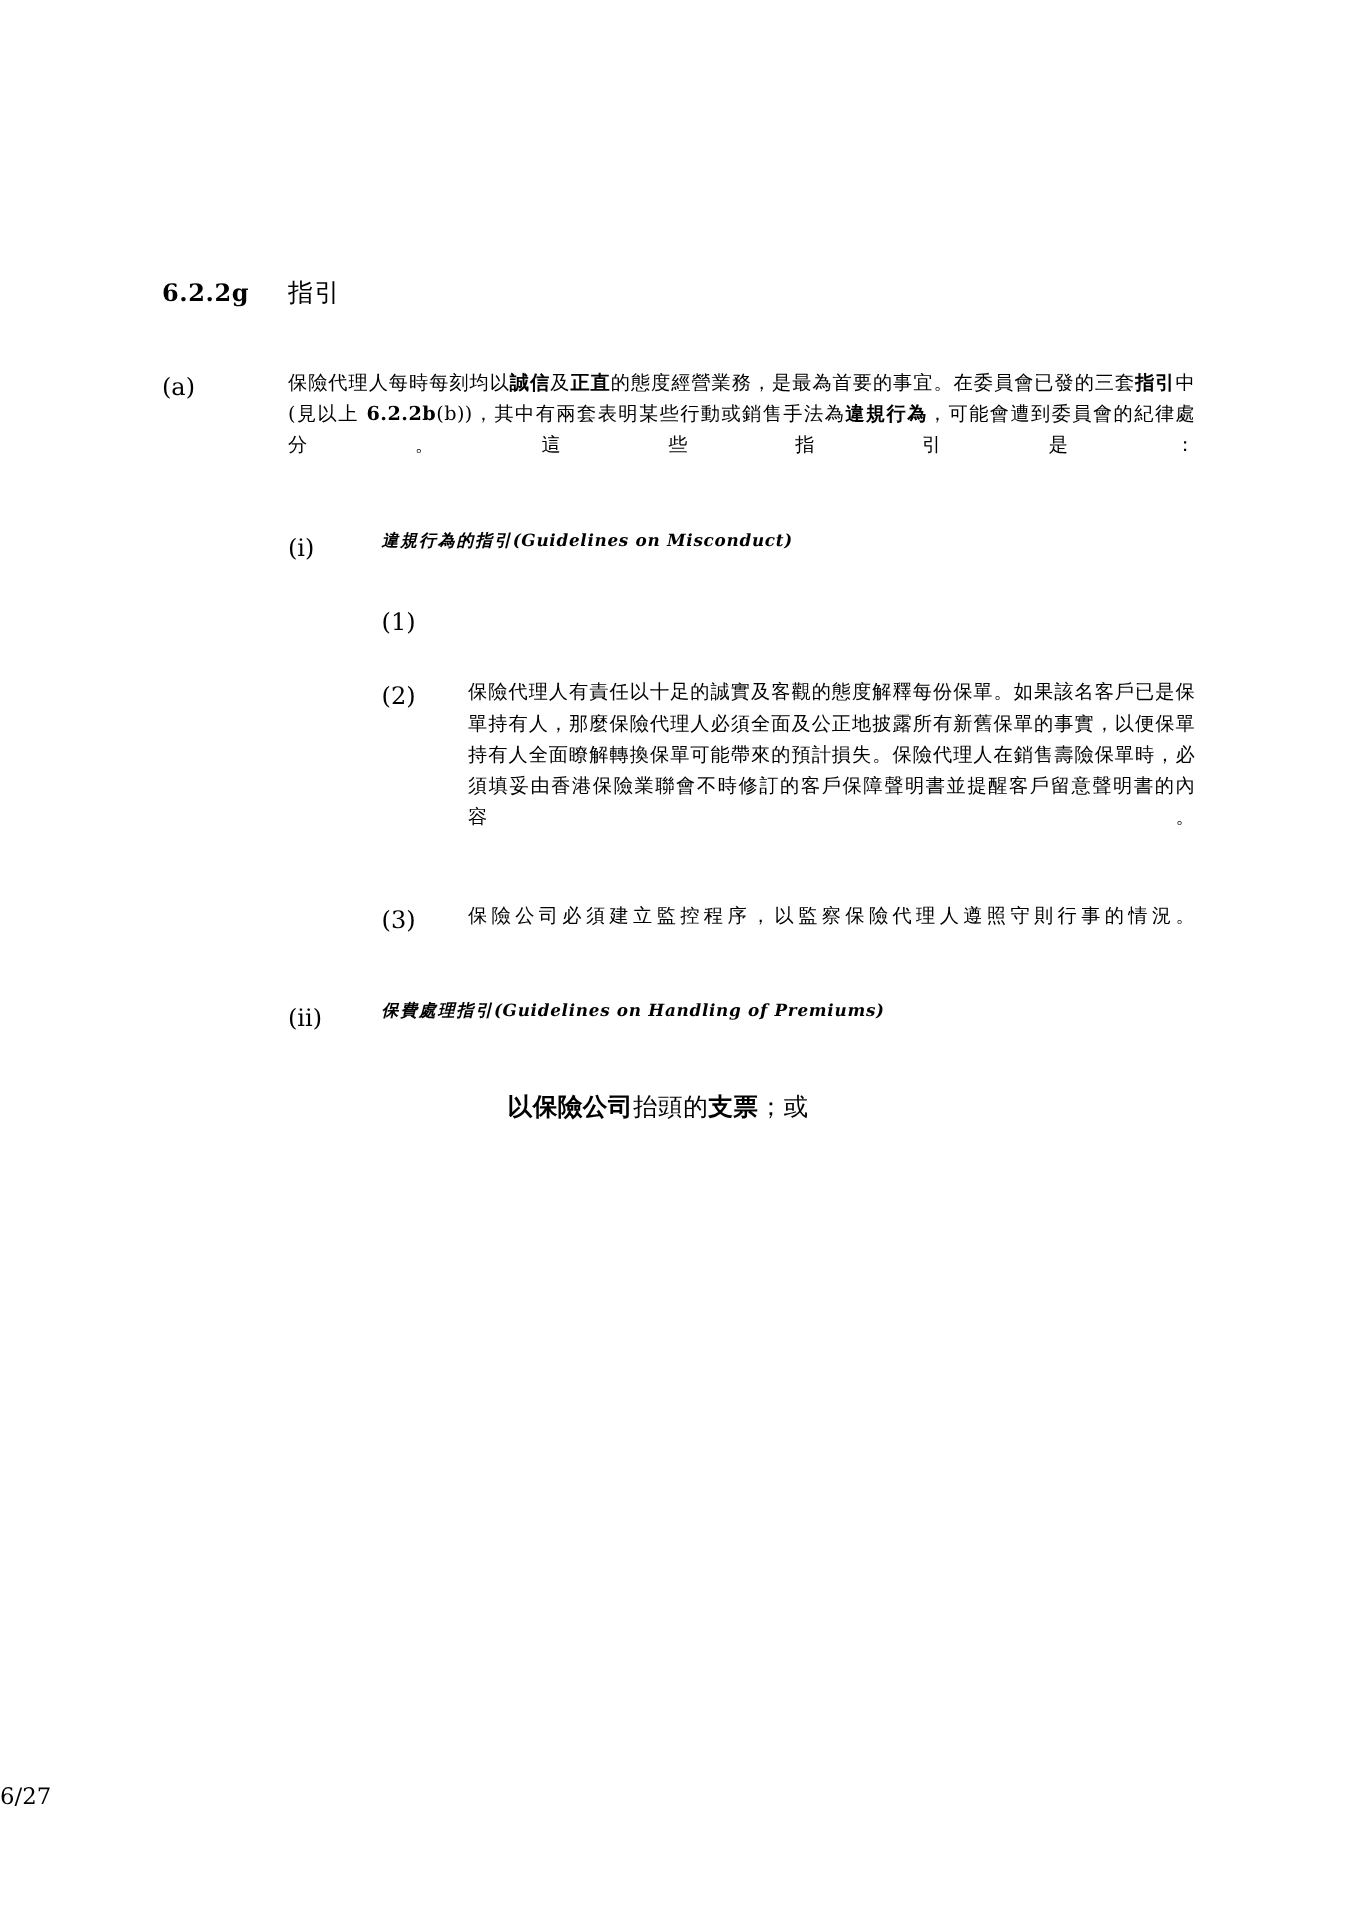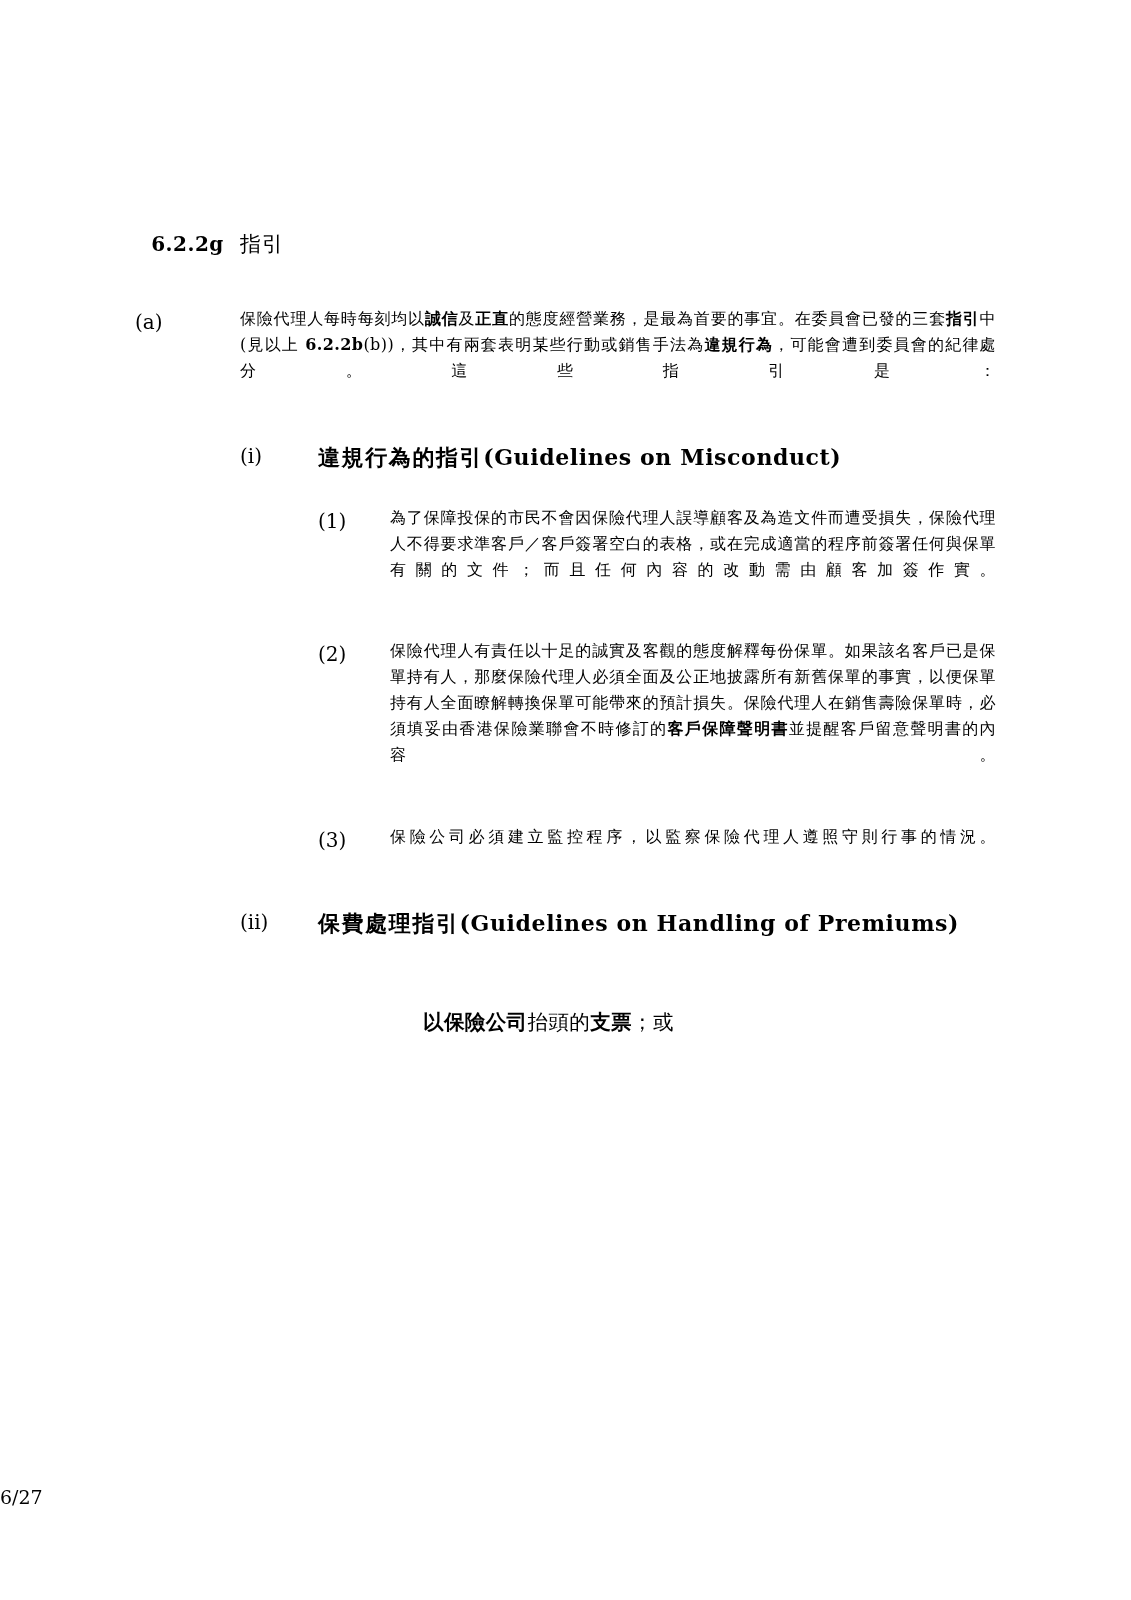--- a/index.html
+++ b/index.html
@@ -26,21 +26,20 @@
     width: 1131px;
     padding: 230px 135px 0 135px;
     box-sizing: border-box;
   }
 
   
   .heading-row {
     display: flex;
     align-items: baseline;
     margin-bottom: 48px;
-    text-align: center;
   }
   .heading-num {
     width: 105px;
     flex: 0 0 105px;
     font-weight: bold;
     font-size: 20px;
     letter-spacing: 0.5px;
   }
   .heading-title {
     font-size: 21px;
@@ -66,23 +65,24 @@
     flex: 1 1 auto;
     font-size: 16px;
     line-height: 1.62;
     text-align: justify;
     text-justify: inter-character;
     letter-spacing: 0.4px;
   }
 
   .sub-head {
     font-weight: bold;
-    font-size: 22px;
+    font-size: 14px;
     line-height: 1.6;
     letter-spacing: 1.6px;
+    font-style: italic;
   }
   .sub-head .lat-b {
     font-family: "DejaVu Serif", "Liberation Serif", serif;
     font-weight: bold;
     letter-spacing: 0.6px;
   }
   .indent-para {
     margin-left: 288px;
     font-size: 20.5px;
     line-height: 1.62;
@@ -126,26 +126,25 @@
       <div class="body-txt justify-spread"><span>保險代理人每時每刻均以</span><span style="font-weight: bold;">誠信</span><span>及</span><span style="font-weight: bold;">正直</span><span>的態度經營業務，是最為首要的事宜。在委員會已發的三套</span><span style="font-weight: bold;">指引</span><span>中(見以上 </span><span style="font-weight: bold;">6.2.2b</span><span>(b))，其中有兩套表明某些行動或銷售手法為</span><span style="font-weight: bold;">違規行為</span><span>，可能會遭到委員會的紀律處分。這些指引是：</span></div>
     </div>
 
     <div class="block">
       <div class="lab roman">(i)</div>
       <div class="sub-head"><span style="font-weight: bold;">違規行為的指引</span><span class="lat-b" style="font-weight: bold;">(Guidelines on Misconduct)</span></div>
     </div>
 
     <div class="block">
       <div class="lab num">(1)</div>
-      <div class="body-txt justify-spread"><span>為了保障投保的市民不會因保險代理人誤導顧客及為造文件而遭受損失，保險代理人不得要求準客戶／客戶簽署空白的表格，或在完成適當的程序前簽署任何與保單有關的文件；而且任何內容的改動需由顧客加簽作實。</span></div>
     </div>
 
     <div class="block">
       <div class="lab num">(2)</div>
-      <div class="body-txt justify-spread"><span>保險代理人有責任以十足的誠實及客觀的態度解釋每份保單。如果該名客戶已是保單持有人，那麼保險代理人必須全面及公正地披露所有新舊保單的事實，以便保單持有人全面瞭解轉換保單可能帶來的預計損失。保險代理人在銷售壽險保單時，必須填妥由香港保險業聯會不時修訂的</span><span style="font-weight: bold;">客戶保障聲明書</span><span>並提醒客戶留意聲明書的內容。</span></div>
+      <div class="body-txt justify-spread"><span>保險代理人有責任以十足的誠實及客觀的態度解釋每份保單。如果該名客戶已是保單持有人，那麼保險代理人必須全面及公正地披露所有新舊保單的事實，以便保單持有人全面瞭解轉換保單可能帶來的預計損失。保險代理人在銷售壽險保單時，必須填妥由香港保險業聯會不時修訂的</span><span style="font-weight: normal;">客戶保障聲明書</span><span>並提醒客戶留意聲明書的內容。</span></div>
     </div>
 
     <div class="block">
       <div class="lab num">(3)</div>
       <div class="body-txt justify-spread"><span>保險公司必須建立監控程序，以監察保險代理人遵照守則行事的情況。</span></div>
     </div>
 
     <div class="block">
       <div class="lab roman">(ii)</div>
       <div class="sub-head justify-spread"><span style="font-weight: bold;">保費處理指引</span><span class="lat-b" style="font-weight: bold;">(Guidelines on Handling of Premiums)</span></div>

